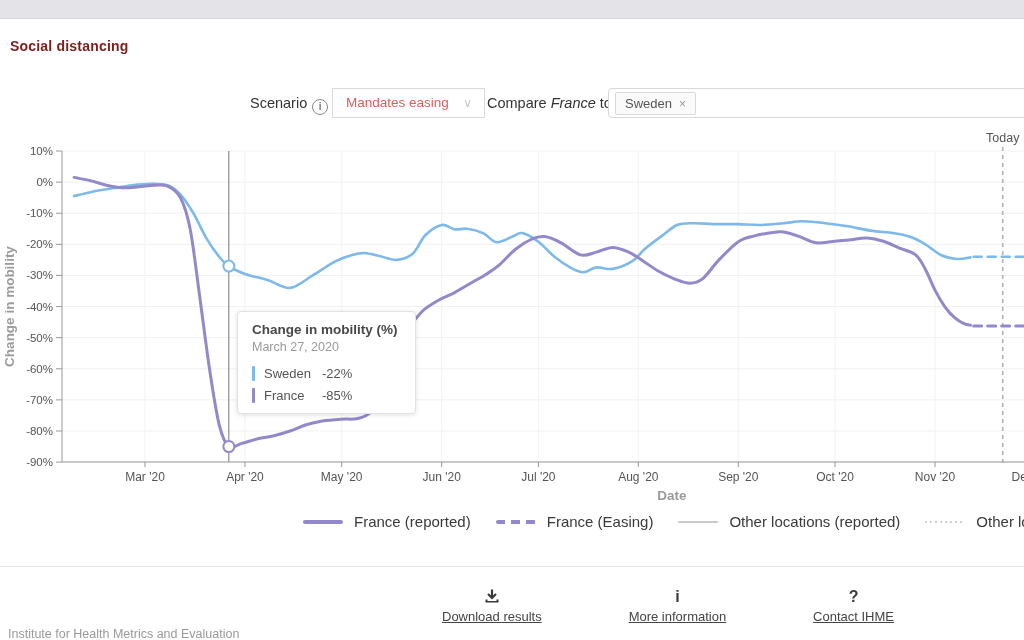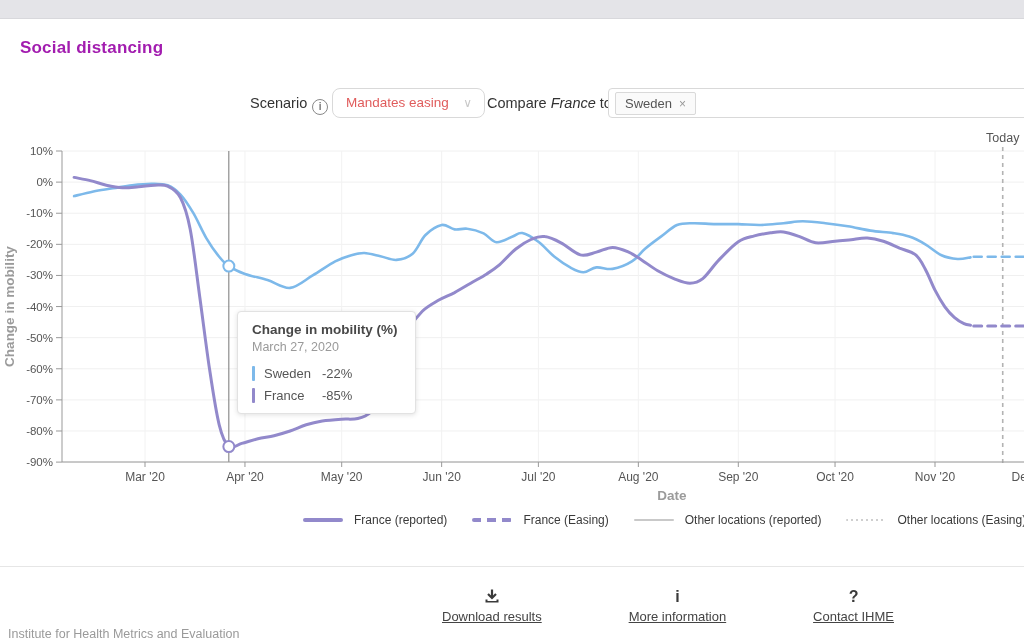--- a/index.html
+++ b/index.html
@@ -1,24 +1,24 @@
 <!DOCTYPE html>
 <html><head>
 <meta charset="utf-8">
 <style>
   html,body{margin:0;padding:0;width:1024px;height:640px;overflow:hidden;position:relative;
     font-family:"Liberation Sans","DejaVu Sans",sans-serif;background:#fff;}
   .topbar{position:absolute;left:0;top:0;width:1024px;height:18px;background:#e4e4e8;border-bottom:1px solid #d8d8dc;}
-  .page-title{position:absolute;left:20px;top:38px;font-size:17px;font-weight:bold;color:#a21caf;letter-spacing:.2px;}
+  .page-title{position:absolute;left:10px;top:38px;font-size:14px;font-weight:bold;color:#7f1d1d;letter-spacing:.2px;}
   
   .controls{position:absolute;left:0;top:88px;width:1024px;height:30px;font-size:14.5px;color:#333;}
   .ctl-label{position:absolute;left:250px;top:0;line-height:30px;}
   .info-icon{display:inline-block;width:14px;height:14px;border:1px solid #888;border-radius:50%;
     font-size:10px;line-height:14px;text-align:center;color:#777;vertical-align:-2px;margin-left:5px;font-weight:bold;}
-  .scenario-select{position:absolute;left:332px;top:0;width:138px;height:28px;border:1px solid #d9d9d9;border-radius:8px;
+  .scenario-select{position:absolute;left:332px;top:0;width:138px;height:28px;border:1px solid #d9d9d9;border-radius:0;
     background:#fff;font-size:13.5px;color:#e05c5c;line-height:28px;padding-left:13px;box-sizing:content-box;}
   .scenario-caret{position:absolute;right:12px;top:0;color:#c8c8c8;font-size:12px;}
   .compare-label{position:absolute;left:487px;top:0;line-height:30px;}
   .compare-box{position:absolute;left:608px;top:0;width:440px;height:28px;border:1px solid #d9d9d9;border-radius:4px;background:#fff;}
   .tag{position:absolute;left:6px;top:3px;height:21px;background:#fafafa;border:1px solid #d9d9d9;border-radius:2px;
     font-size:13px;color:#555;line-height:21px;padding:0 9px;}
   .tag-x{color:#999;margin-left:7px;font-size:12px;}
   
   #chart-svg{position:absolute;left:0;top:0;width:1024px;height:640px;}
   #chart-svg text{font-family:"Liberation Sans","DejaVu Sans",sans-serif;}
@@ -26,21 +26,21 @@
   .tooltip{position:absolute;left:237px;top:311px;width:147px;background:#fff;border:1px solid #e2e2e2;border-radius:4px;
     box-shadow:0 1px 5px rgba(0,0,0,.12);padding:10px 16px 10px 14px;}
   .tt-title{font-size:13.5px;font-weight:600;color:#484848;}
   .tt-date{font-size:12.5px;color:#9a9a9a;margin-top:3px;}
   .tt-rows{margin-top:11px;}
   .tt-row{display:flex;align-items:center;height:16px;margin-top:6px;font-size:13px;color:#555;}
   .tt-bar{width:3px;height:15px;margin-right:9px;border-radius:1px;}
   .tt-name{width:58px;}
   
   .legend{position:absolute;left:303px;top:513px;display:flex;align-items:center;white-space:nowrap;}
-  .legend-item{display:flex;align-items:center;margin-right:25px;font-size:12px;color:#3a3a3a;}
+  .legend-item{display:flex;align-items:center;margin-right:25px;font-size:15px;color:#3a3a3a;}
   .sw{width:40px;height:4px;margin-right:11px;border-radius:2px;}
   .sw-solid-purple{background:#9289cb;}
   .sw-dashed-purple{height:4px;background:repeating-linear-gradient(90deg,#9289cb 0 9px,transparent 9px 15px);}
   .sw-solid-gray{height:2px;background:#c9c9c9;}
   .sw-dotted-gray{height:2px;background:repeating-linear-gradient(90deg,#cfcfcf 0 2px,transparent 2px 5px);}
   .divider{position:absolute;left:0;top:566px;width:1024px;height:1px;background:#e6e6e6;}
   
   .footer{position:absolute;left:442px;top:586px;width:452px;display:flex;justify-content:space-between;}
   .footer-item{display:flex;flex-direction:column;align-items:center;cursor:pointer;}
   .f-icon{height:20px;display:flex;align-items:flex-end;justify-content:center;color:#3a3a3a;}

